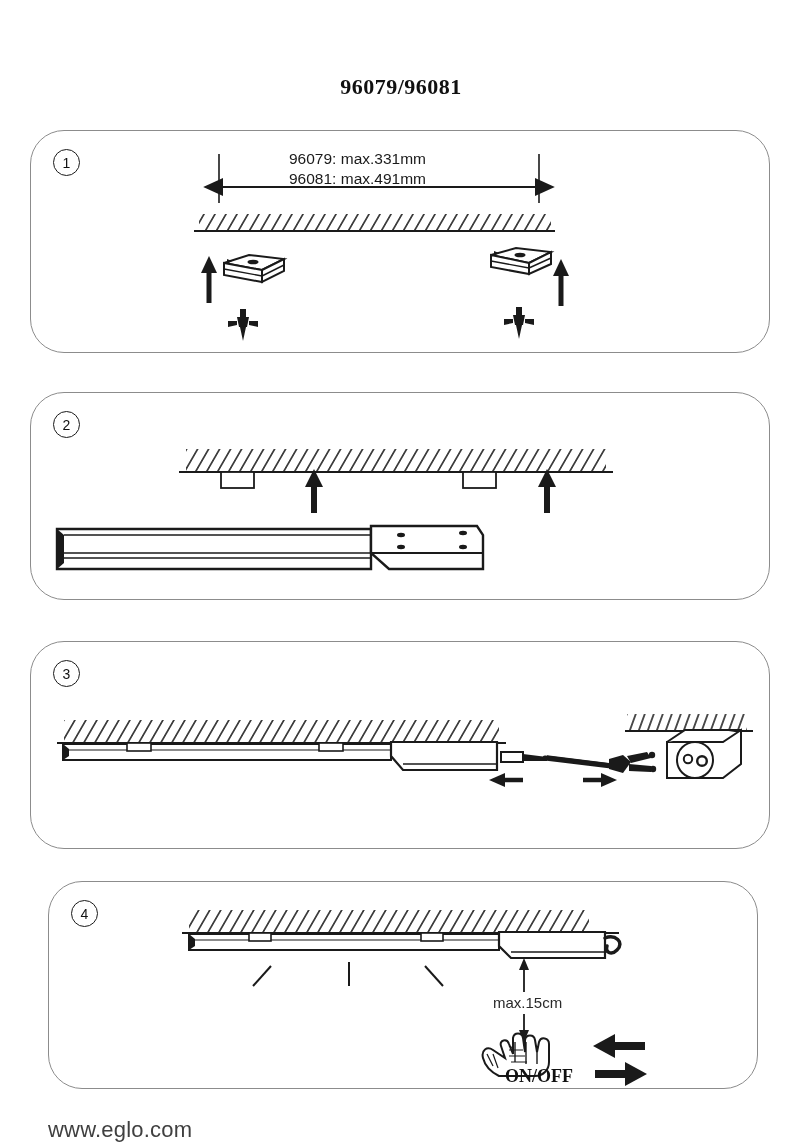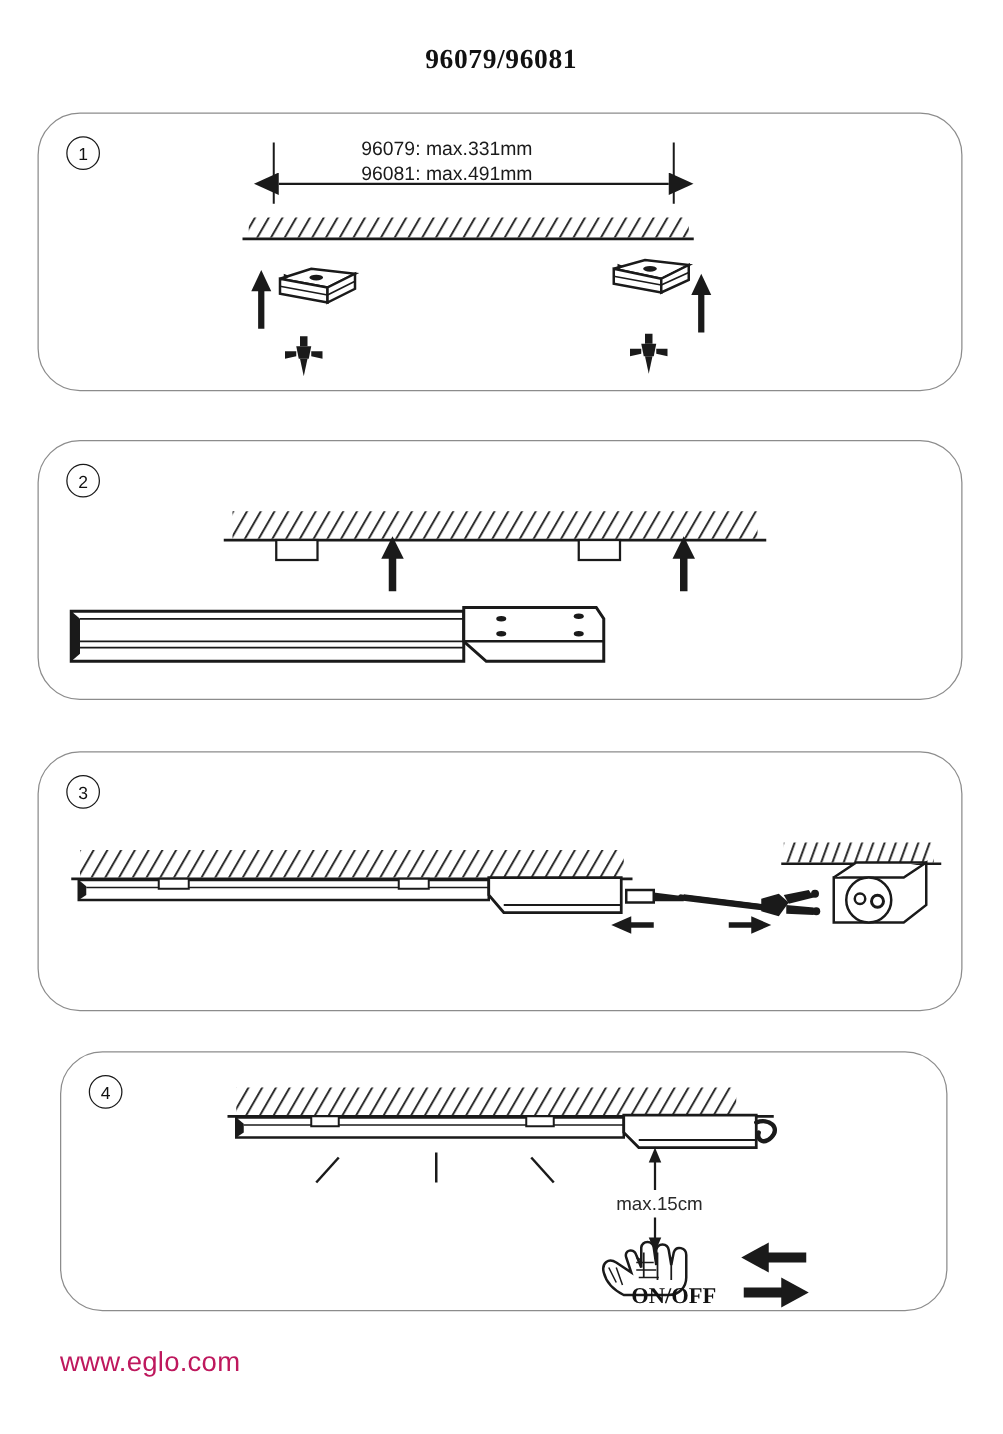--- a/index.html
+++ b/index.html
@@ -13,20 +13,21 @@
     height: 1147px;
     position: relative;
     font-family: "Liberation Sans", sans-serif;
     color: #1a1a1a;
     overflow: hidden;
   }
 
   .page {
     position: absolute;
     inset: 0;
+    margin-top: 40px;
   }
 
   
   .page-title {
     position: absolute;
     top: 34px;
     left: 0;
     width: 802px;
     text-align: center;
     font-family: "Liberation Serif", serif;
@@ -71,21 +72,21 @@
     inset: 0;
     pointer-events: none;
   }
 
   
   .footer-url {
     position: absolute;
     left: 48px;
     top: 1077px;
     font-size: 22px;
-    color: #be185d;
+    color: #404040;
     letter-spacing: 0.2px;
   }
 
   
   .dim-text {
     font-family: "Liberation Sans", sans-serif;
     font-size: 15.5px;
     fill: #1a1a1a;
   }
   .measure-text {

